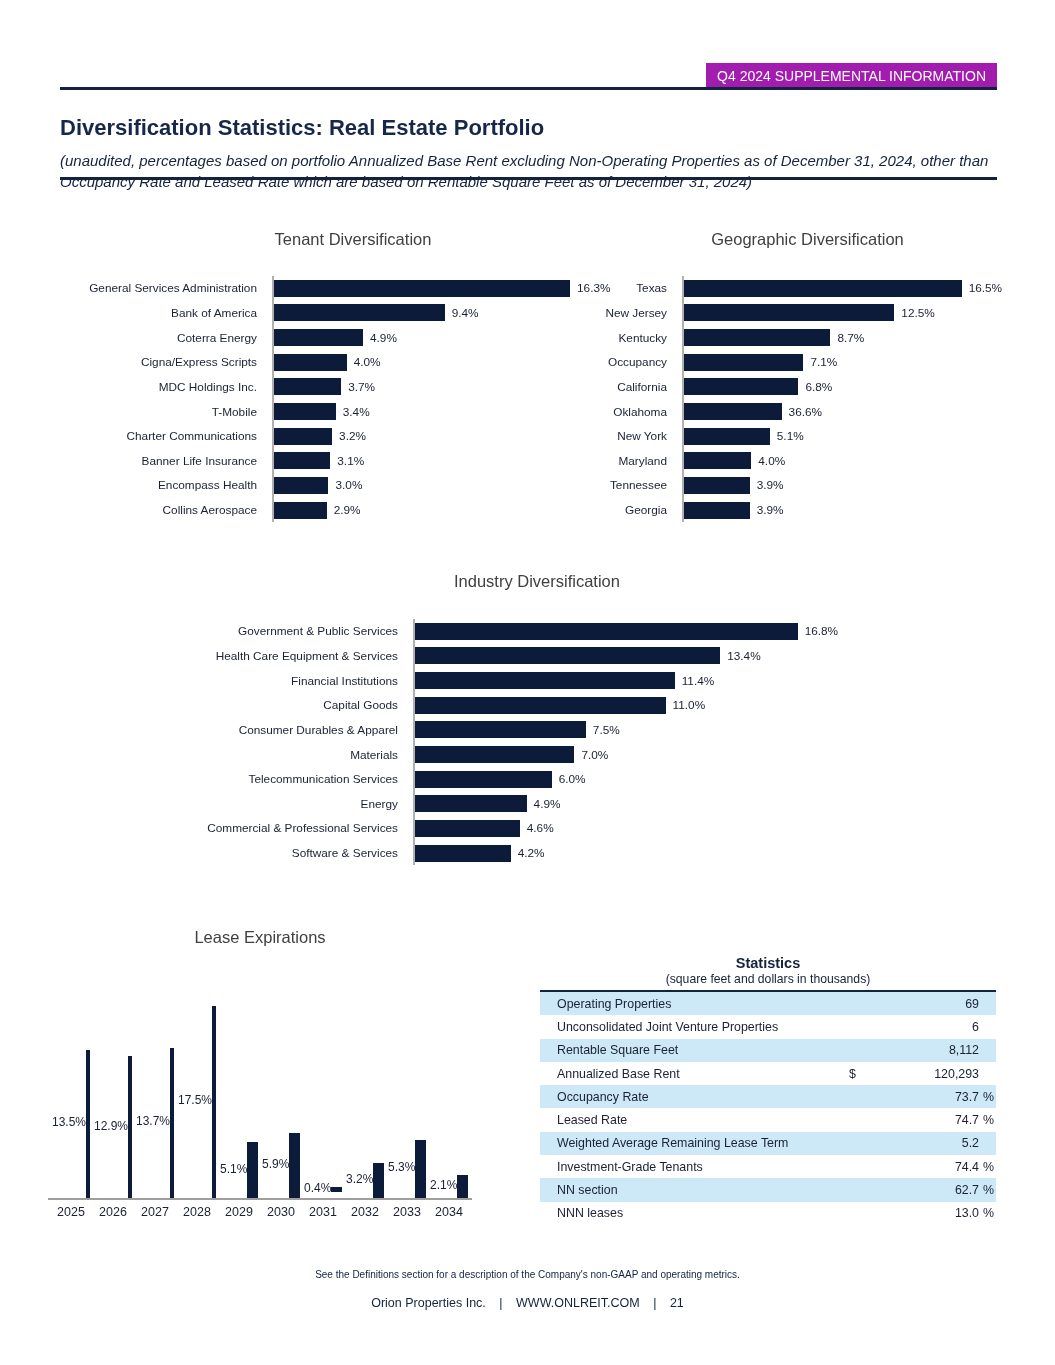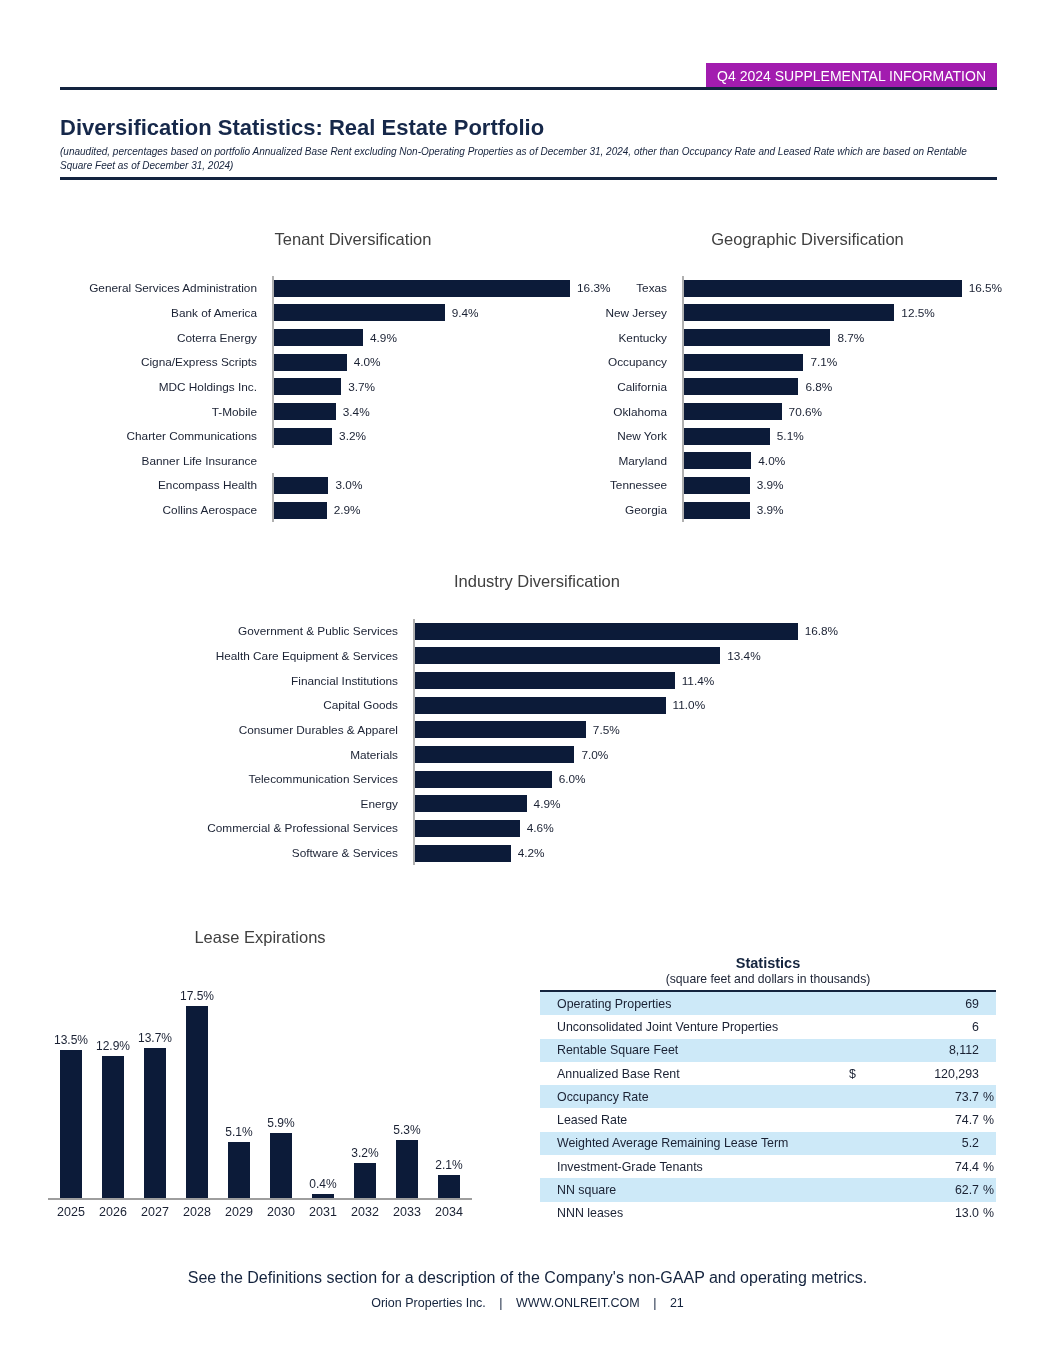--- a/index.html
+++ b/index.html
@@ -4,21 +4,21 @@
 <style>
   html,body{margin:0;padding:0;background:#ffffff;}
   .page{position:relative;width:1055px;height:1365px;background:#ffffff;overflow:hidden;
         font-family:"Liberation Sans",sans-serif;color:#1a2133;}
 
   
   .badge{position:absolute;top:63px;right:58px;background:#a21caf;color:#ffffff;
          font-size:14px;padding:5px 11px 6px;white-space:nowrap;}
   .badge-rule{position:absolute;top:87px;left:60px;width:937px;height:3px;background:#13233f;}
   .title{position:absolute;top:100px;left:60px;font-size:22px;font-weight:bold;color:#16284a;}
-  .subtitle{position:absolute;top:135px;left:60px;width:935px;font-size:10px;font-style:italic;
+  .subtitle{position:absolute;top:135px;left:60px;width:935px;font-size:15px;font-style:italic;
             line-height:1.42;color:#16233d;}
   .rule2{position:absolute;top:177px;left:60px;width:937px;height:2.5px;background:#13233f;}
 
   
   .hchart{position:absolute;}
   .ctitle{position:relative;text-align:center;font-size:16.5px;color:#404040;}
   #chart-tenant{left:60px;top:230px;width:550px;}
   #chart-geo{left:578px;top:230px;width:419px;}
   #chart-industry{left:185px;top:572px;width:640px;}
   #chart-tenant .ctitle{left:18px;margin-bottom:27px;}
@@ -30,40 +30,40 @@
   #chart-geo .hlabel{width:104px;text-align:right;}
   #chart-industry .hlabel{width:228px;}
   .htrack{flex:1;height:100%;display:flex;align-items:center;border-left:2px solid #b0b0b0;}
   .hbar{height:17px;background:#0c1b39;flex:none;}
   .hval{margin-left:7px;font-size:11.8px;white-space:nowrap;}
 
   
   .vchart{position:absolute;left:48px;top:928px;width:424px;}
   .vplot{display:flex;align-items:flex-end;justify-content:space-between;height:236px;
          border-bottom:2px solid #9e9e9e;padding:0 4px;margin-top:15px;}
-  .vcol{display:flex;flex-direction:column;align-items:center;width:38px;}
+  .vcol{display:flex;align-items:center;width:38px;}
   .vval{font-size:12px;margin-bottom:3px;white-space:nowrap;}
   .vbar{width:22px;background:#0c1b39;}
   .vyears{display:flex;justify-content:space-between;padding:0 4px;margin-top:5px;align-items:center;}
   .vyear{width:38px;text-align:center;font-size:12.5px;}
 
   
   .stats{position:absolute;left:540px;top:955px;width:456px;}
   .stats-title{text-align:center;font-weight:bold;font-size:14.5px;color:#14243e;}
   .stats-sub{text-align:center;font-size:12.2px;margin-top:1px;color:#1a2133;}
   .stats-table{margin-top:4px;border-top:2.5px solid #14243e;}
   .srow{display:flex;align-items:center;height:23.3px;font-size:12.4px;}
   .srow.alt{background:#cde9f8;}
   .slabel{flex:1;padding-left:17px;white-space:nowrap;}
   .scur{width:20px;}
   .sval{width:110px;text-align:right;}
   .ssuf{width:15px;text-align:right;padding-right:2px;}
 
   
-  .footnote{position:absolute;top:1269px;left:0;width:100%;text-align:center;font-size:16px;color:#14233d;}
+  .footnote{position:absolute;top:1269px;left:0;width:100%;text-align:center;font-size:10px;color:#14233d;}
   .footer2{position:absolute;top:1296px;left:0;width:100%;text-align:center;font-size:12.5px;color:#14233d;}
   .footer2 .sep{margin:0 10px;}
 </style>
 </head>
 <body>
 
 <div class="page">
 
   <div class="badge">Q4 2024 SUPPLEMENTAL INFORMATION</div>
   <div class="badge-rule"></div>
@@ -119,20 +119,24 @@
         </div>
         <div class="hrow">
           <div class="hlabel">Charter Communications</div>
           <div class="htrack">
             <div class="hbar" style="width: 17.2973%;"></div>
             <div class="hval">3.2%</div>
           </div>
         </div>
         <div class="hrow">
           <div class="hlabel">Banner Life Insurance</div>
+          <div class="htrack">
+            <div class="hbar" style="width: 16.7568%;"></div>
+            <div class="hval">3.1%</div>
+          </div>
         </div>
         <div class="hrow">
           <div class="hlabel">Encompass Health</div>
           <div class="htrack">
             <div class="hbar" style="width: 16.2162%;"></div>
             <div class="hval">3.0%</div>
           </div>
         </div>
         <div class="hrow">
           <div class="hlabel">Collins Aerospace</div>
@@ -179,21 +183,21 @@
           <div class="hlabel">California</div>
           <div class="htrack">
             <div class="hbar" style="width: 36.5591%;"></div>
             <div class="hval">6.8%</div>
           </div>
         </div>
         <div class="hrow">
           <div class="hlabel">Oklahoma</div>
           <div class="htrack">
             <div class="hbar" style="width: 31.1828%;"></div>
-            <div class="hval">70.6%</div>
+            <div class="hval">36.6%</div>
           </div>
         </div>
         <div class="hrow">
           <div class="hlabel">New York</div>
           <div class="htrack">
             <div class="hbar" style="width: 27.4194%;"></div>
             <div class="hval">5.1%</div>
           </div>
         </div>
         <div class="hrow">
@@ -400,21 +404,21 @@
           <div class="sval">5.2</div>
           <div class="ssuf"></div>
         </div>
         <div class="srow">
           <div class="slabel">Investment-Grade Tenants</div>
           <div class="scur"></div>
           <div class="sval">74.4</div>
           <div class="ssuf">%</div>
         </div>
         <div class="srow alt">
-          <div class="slabel">NN square</div>
+          <div class="slabel">NN section</div>
           <div class="scur"></div>
           <div class="sval">62.7</div>
           <div class="ssuf">%</div>
         </div>
         <div class="srow">
           <div class="slabel">NNN leases</div>
           <div class="scur"></div>
           <div class="sval">13.0</div>
           <div class="ssuf">%</div>
         </div>

